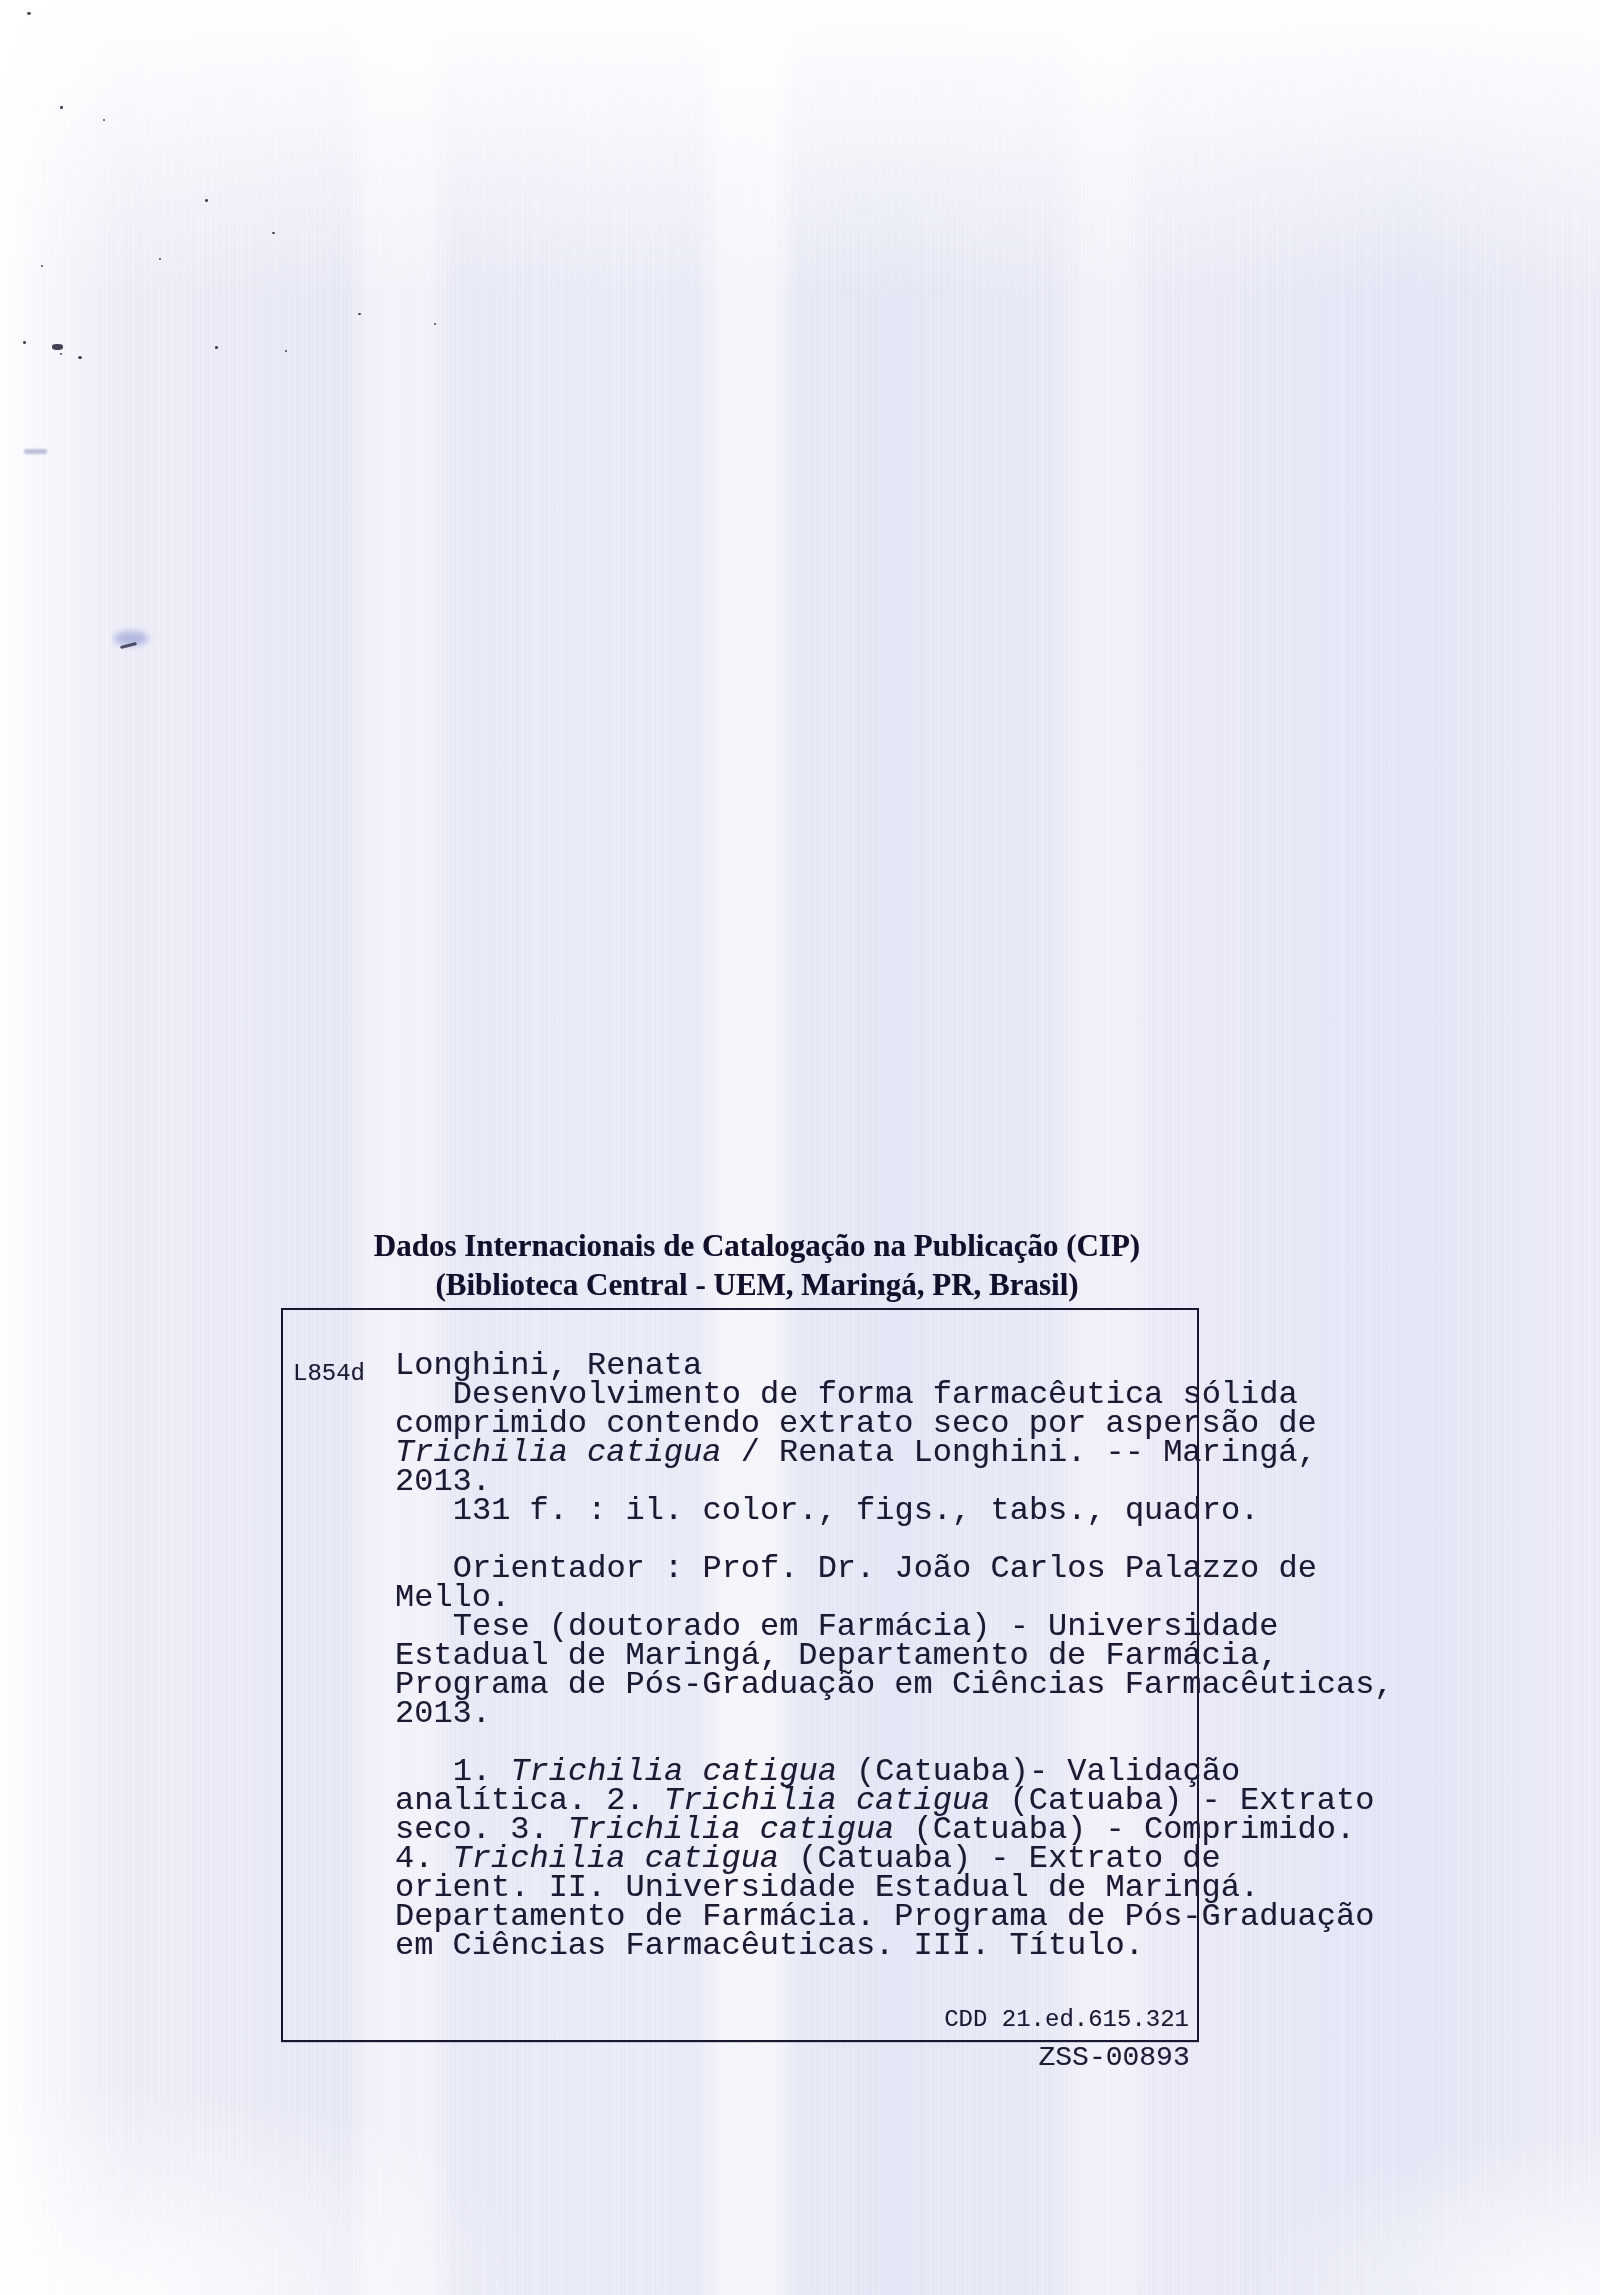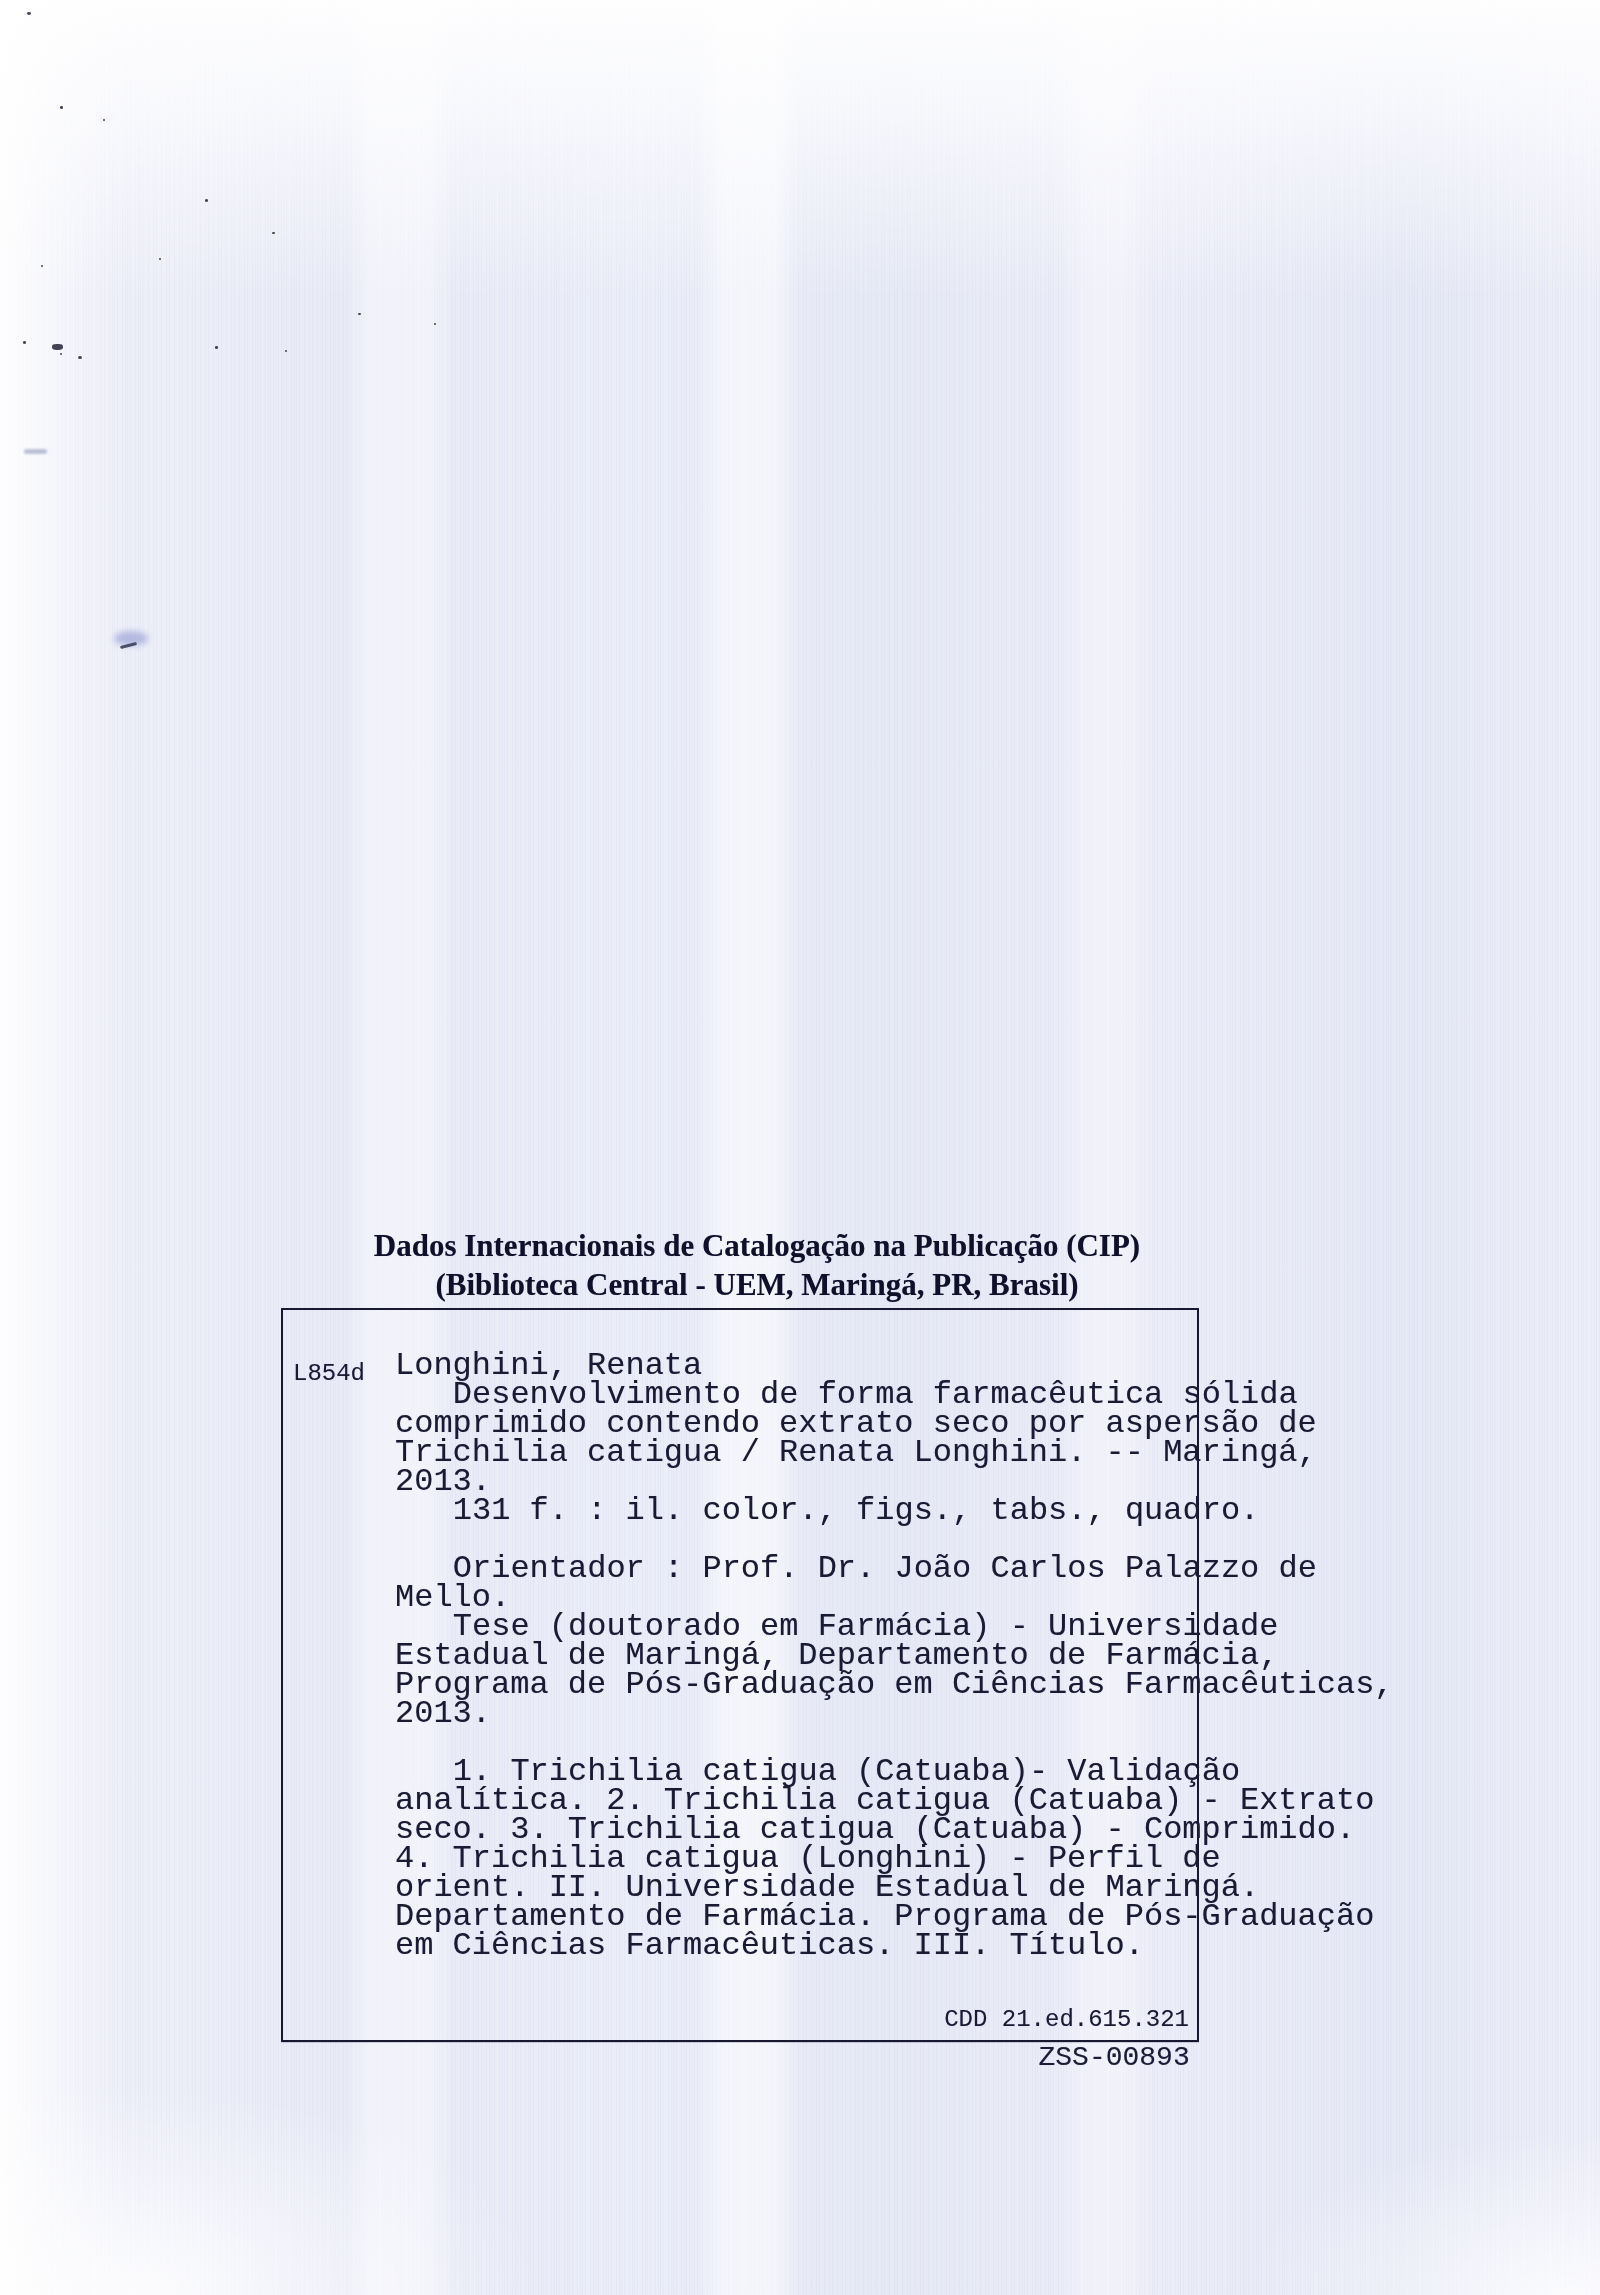--- a/index.html
+++ b/index.html
@@ -76,21 +76,21 @@
     left: 112px;
     top: 20px;
     right: 6.6px;
     font-size: 32px;
     line-height: 29px;
     color: #1a1a32;
     text-shadow: 0 0 0.7px rgba(30,30,90,0.3);
     margin-top: 21px;
   }
   .card-line { white-space: pre; }
-  .card-line .it { }
+  .card-line .it { font-style: italic; }
   .cdd-line {
     position: absolute;
     right: 8px;
     bottom: 5.3px;
     font-size: 24px;
     line-height: 28.5px;
     color: #1a1a32;
     text-shadow: 0 0 0.7px rgba(30,30,90,0.3);
     white-space: pre;
   }
@@ -175,21 +175,21 @@
         <div class="card-line" style="padding-left: 1.806em;"><span>Orientador : Prof. Dr. João Carlos Palazzo de</span></div>
         <div class="card-line"><span>Mello.</span></div>
         <div class="card-line" style="padding-left: 1.806em;"><span>Tese (doutorado em Farmácia) - Universidade</span></div>
         <div class="card-line"><span>Estadual de Maringá, Departamento de Farmácia,</span></div>
         <div class="card-line"><span>Programa de Pós-Graduação em Ciências Farmacêuticas,</span></div>
         <div class="card-line"><span>2013.</span></div>
         <div class="card-line">&nbsp;</div>
         <div class="card-line" style="padding-left: 1.806em;"><span>1. </span><span class="it">Trichilia catigua</span><span> (Catuaba)- Validação</span></div>
         <div class="card-line"><span>analítica. 2. </span><span class="it">Trichilia catigua</span><span> (Catuaba) - Extrato</span></div>
         <div class="card-line"><span>seco. 3. </span><span class="it">Trichilia catigua</span><span> (Catuaba) - Comprimido.</span></div>
-        <div class="card-line"><span>4. </span><span class="it">Trichilia catigua</span><span> (Longhini) - Perfil de</span></div>
+        <div class="card-line"><span>4. </span><span class="it">Trichilia catigua</span><span> (Catuaba) - Extrato de</span></div>
         <div class="card-line"><span>orient. II. Universidade Estadual de Maringá.</span></div>
         <div class="card-line"><span>Departamento de Farmácia. Programa de Pós-Graduação</span></div>
         <div class="card-line"><span>em Ciências Farmacêuticas. III. Título.</span></div>
       </div>
     <div class="cdd-line">CDD 21.ed.615.321</div>
   </div>
 
   <div class="stamp-number">ZSS-00893</div>
 
   <div class="smudge-blue"></div>

